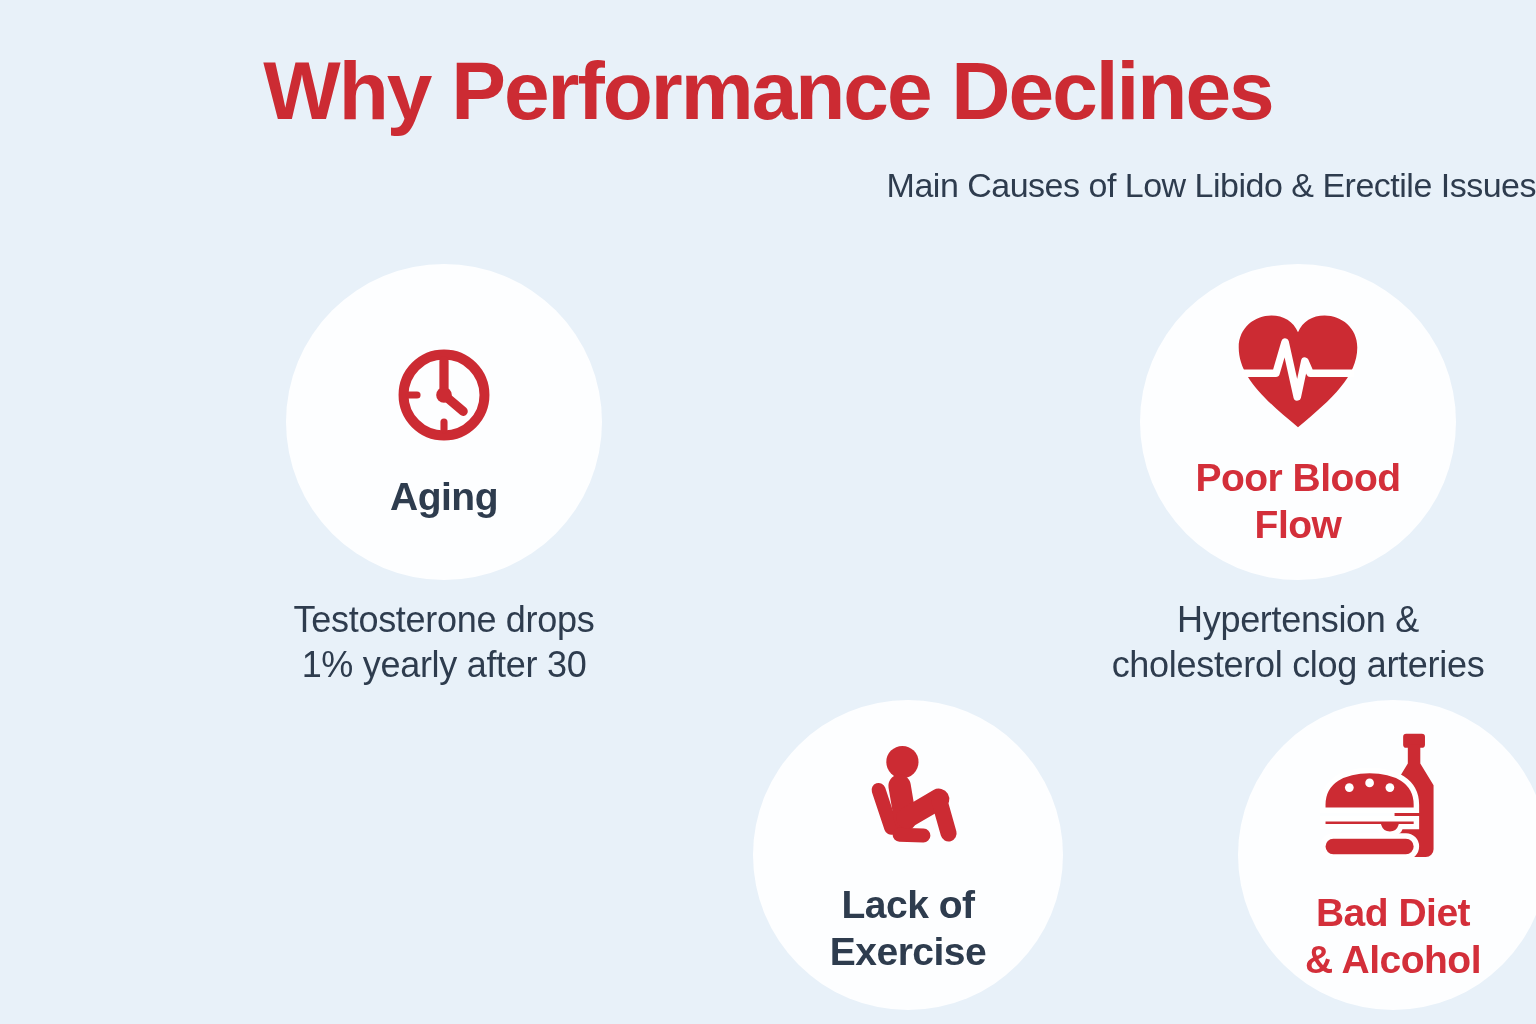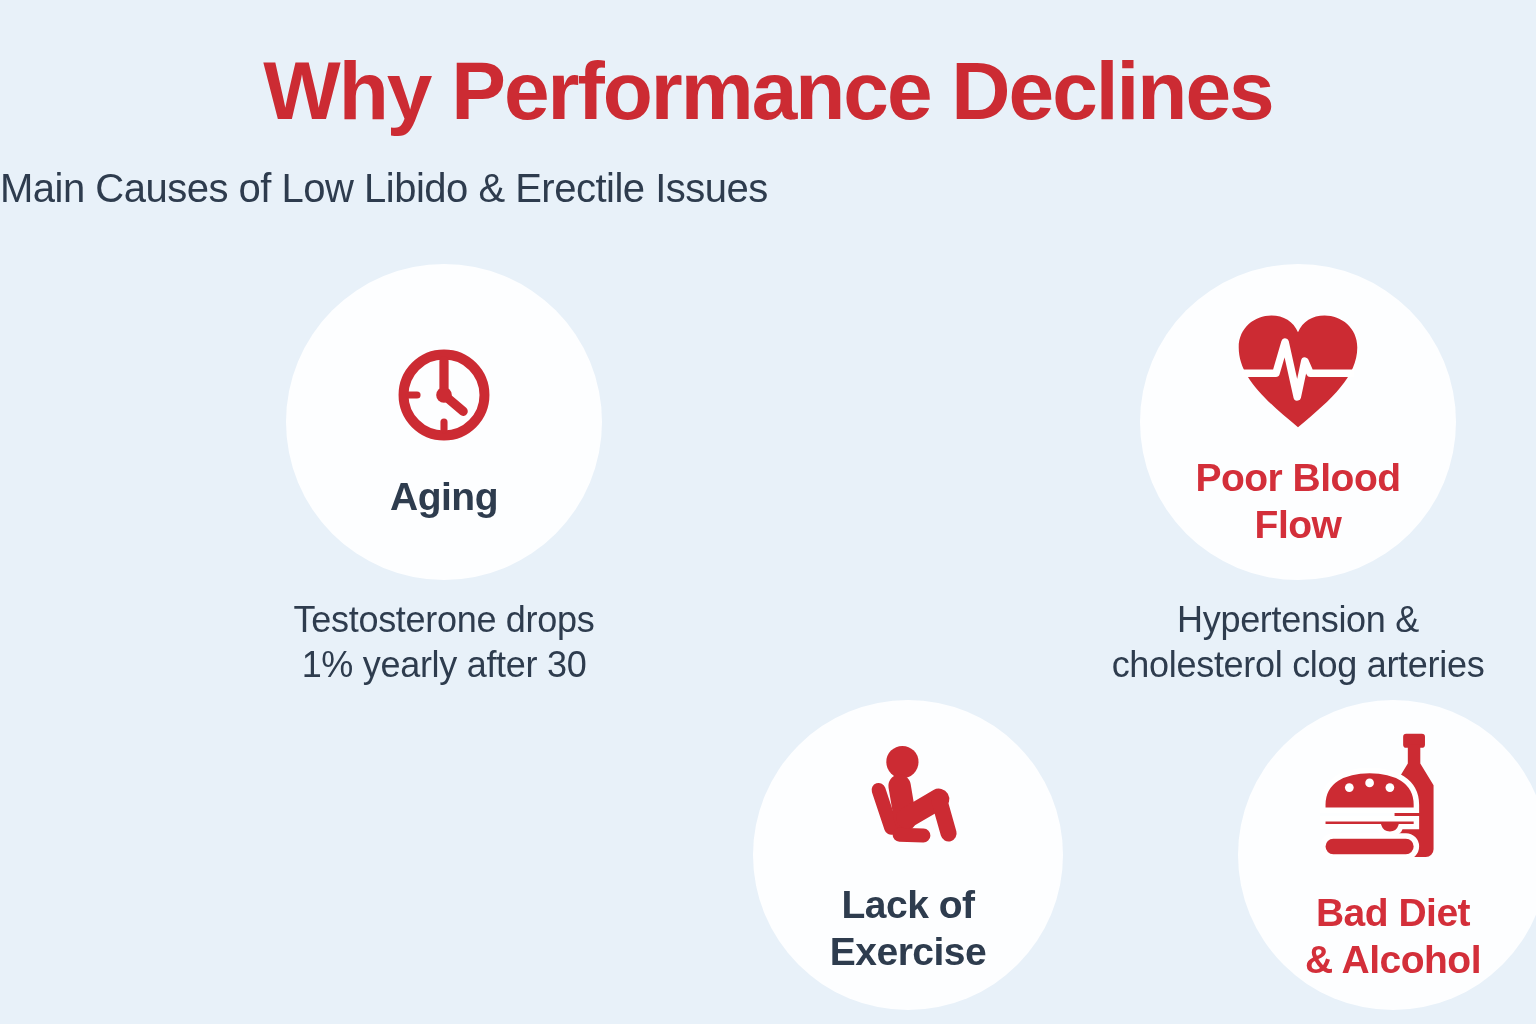--- a/index.html
+++ b/index.html
@@ -18,22 +18,22 @@
   }
   .canvas{position:relative;width:1536px;height:1024px;background:var(--background);}
   .page-title{
     position:absolute;top:44px;left:0;width:100%;
     text-align:center;
     font-size:82px;font-weight:bold;letter-spacing:-2px;
     color:var(--red);
   }
   .page-subtitle{
     position:absolute;top:166px;left:0;width:100%;
-    text-align:left;
-    font-size:40px;font-weight:normal;letter-spacing:-0.5px;
+    text-align:right;
+    font-size:34px;font-weight:normal;letter-spacing:-0.5px;
     color:var(--navy);
   }
   .row{position:absolute;left:12px;width:100%;display:flex;justify-content:flex-end;}
   .row-top{top:264px;gap:177px;}
   .row-bottom{top:700px;gap:175px;}
   .cause{display:flex;flex-direction:column;align-items:center;}
   .circle{
     background:var(--card);
     border-radius:50%;
     display:flex;flex-direction:column;align-items:center;justify-content:center;

